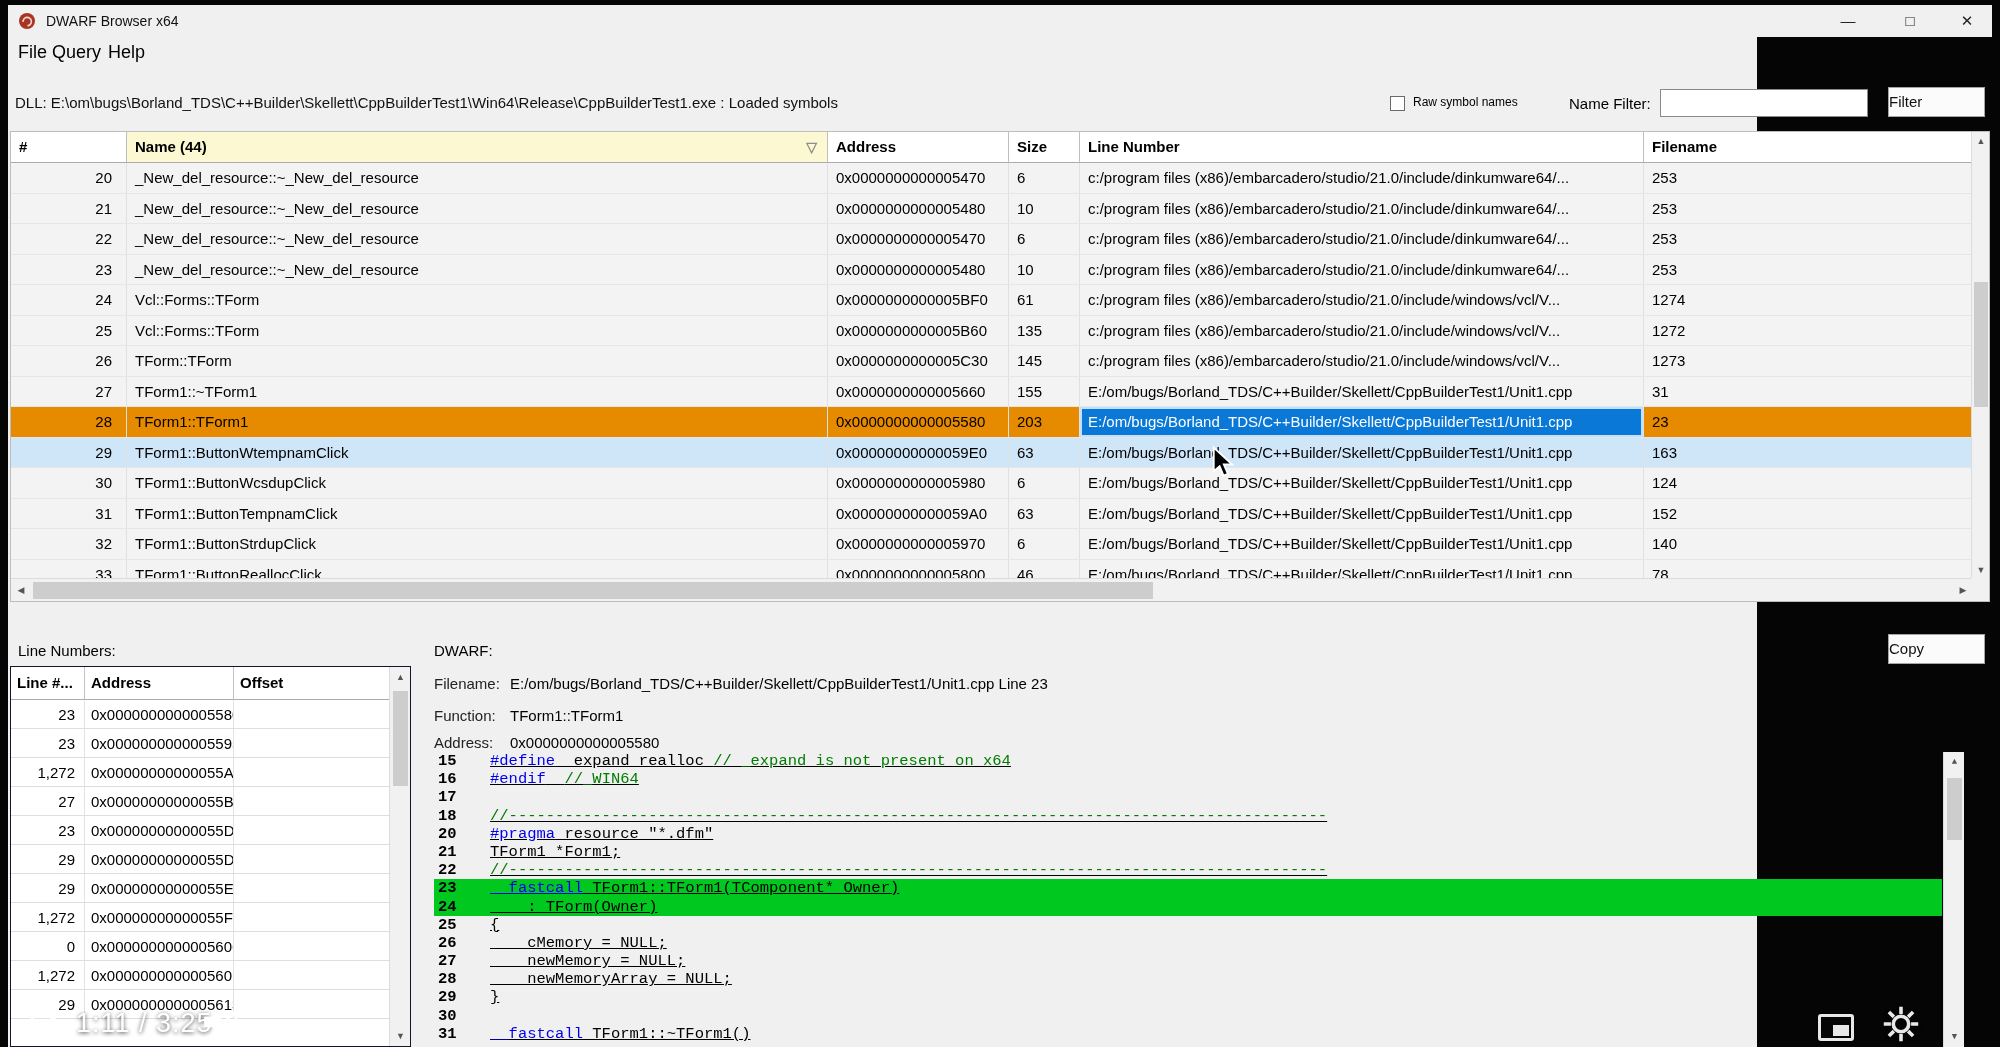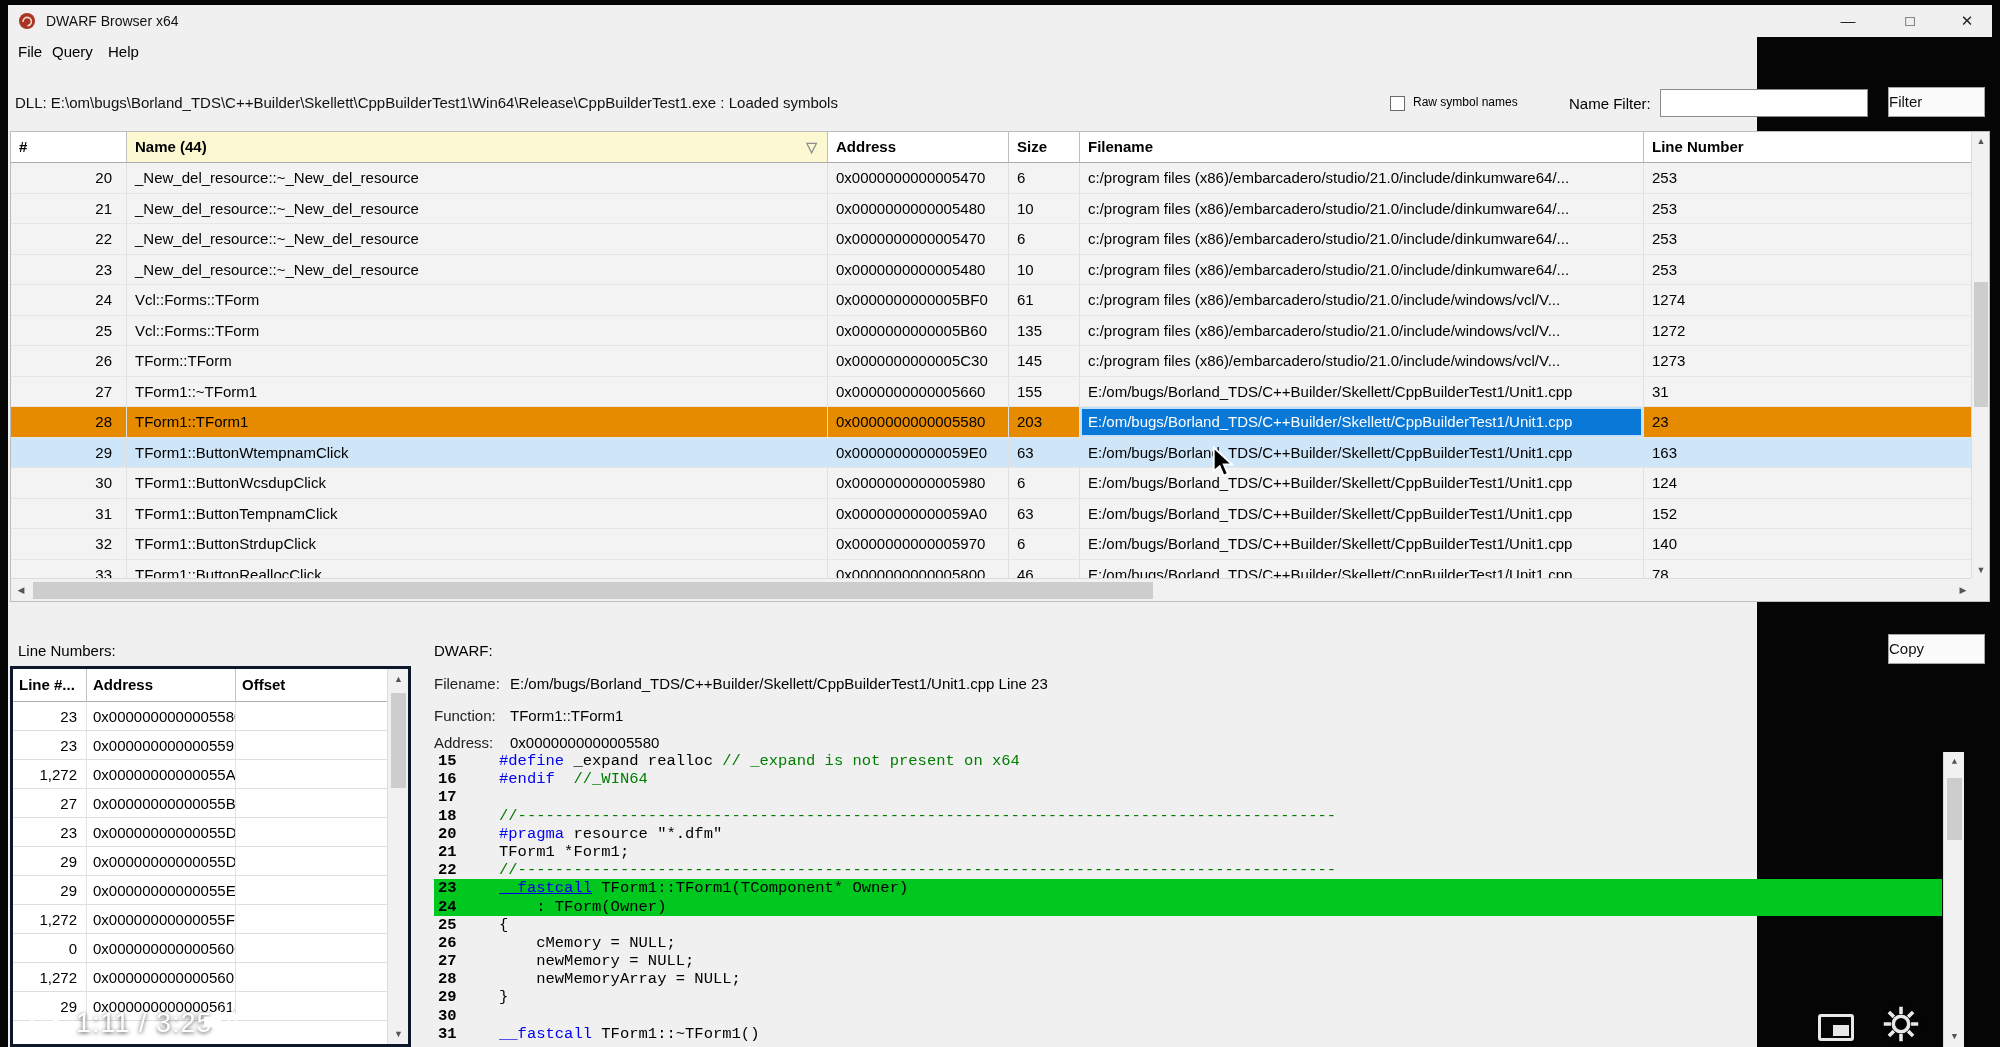--- a/index.html
+++ b/index.html
@@ -11,21 +11,21 @@
   
   .titlebar { position:absolute; left:0; top:0; width:1984px; height:32px; background:#f0f0f0; }
   .app-icon { position:absolute; left:10px; top:7px; width:18px; height:18px; }
   .title-text { position:absolute; left:38px; top:0; line-height:32px; font-size:14px; color:#111; }
   .winbtn { position:absolute; top:0; width:58px; height:32px; text-align:center; line-height:32px;
             font-size:15px; color:#222; }
   .winbtn.min { left:1811px; } .winbtn.max { left:1873px; } .winbtn.close { left:1934px; width:50px; }
 
   
   .menubar { position:absolute; left:0; top:32px; width:1984px; height:30px; }
-  .menu-item { position:absolute; top:0; height:30px; line-height:30px; font-size:15px; padding:0 6px; }
+  .menu-item { position:absolute; top:0; height:30px; line-height:30px; font-size:18px; padding:0 6px; }
 
   
   .dll-status { position:absolute; left:7px; top:89px; font-size:15px; color:#111; }
   .chk { position:absolute; left:1382px; top:91px; width:15px; height:15px; background:#fff; border:1px solid #6b6b6b; }
   .chk-label { position:absolute; left:1405px; top:90px; font-size:12px; }
   .nf-label { position:absolute; left:1561px; top:90px; font-size:15px; }
   .nf-input { position:absolute; left:1652px; top:84px; width:208px; height:28px; background:#fff;
               border:1px solid #8a8a8a; font-size:15px; padding:0 6px; font-family:"Liberation Sans",sans-serif;}
   .push-btn { position:absolute; background:#fbfbfb; border:1px solid #a5a5a5; font-size:15px;
               text-align:left; color:#111; }
@@ -61,21 +61,21 @@
   .vsb-main .thumb { left:2px; top:150px; width:14px; height:125px; }
   .hsb-main { left:0; bottom:0; width:1962px; height:23px; border-top:1px solid #dcdcdc; }
   .hsb-main .left { left:0; top:0; width:20px; height:22px; line-height:22px; }
   .hsb-main .right { right:0; top:0; width:20px; height:22px; line-height:22px; }
   .hsb-main .thumb { left:22px; top:3px; width:1120px; height:17px; }
   .sb-corner { position:absolute; right:0; bottom:0; width:18px; height:23px; background:#f1f1f1; }
 
   
   .ln-title { position:absolute; left:10px; top:637px; font-size:15px; }
   .ln-grid { position:absolute; left:2px; top:661px; width:401px; height:381px; background:#fff;
-             border:3px solid #0f172a; overflow:hidden; }
+             border:1px solid #0f172a; overflow:hidden; }
   .ln-head { display:grid; grid-template-columns:74px 149px 156px; height:33px; background:#fff; }
   .lh { font-weight:bold; font-size:15px; line-height:32px; padding:0 6px; border-right:1px solid #c3c3c3;
         border-bottom:1px solid #ababab; white-space:nowrap; overflow:hidden; }
   .lnrow { display:grid; grid-template-columns:74px 149px 156px; height:29px; border-bottom:1px solid #dedede; }
   .lc { font-size:15px; display:flex; align-items:center; padding:0 6px; border-right:1px solid #e2e2e2;
         white-space:nowrap; overflow:hidden; }
   .l-line { justify-content:flex-end; padding-right:9px; }
   .vsb-ln { right:0; top:0; width:21px; height:100%; border-left:1px solid #dcdcdc; }
   .vsb-ln .up { left:0; top:0; width:21px; height:20px; line-height:20px; }
   .vsb-ln .down { left:0; bottom:0; width:21px; height:20px; line-height:20px; }
@@ -85,21 +85,21 @@
   .dwarf-label { position:absolute; left:426px; top:637px; font-size:15px; }
   .info-label { position:absolute; left:426px; font-size:15px; color:#222; }
   .info-value { position:absolute; left:502px; font-size:15px; color:#000; white-space:nowrap; }
   .fn-y { top:670px; } .fu-y { top:702px; } .ad-y { top:729px; }
 
   .code { position:absolute; left:426px; top:747px; width:1530px; height:295px; overflow:hidden;
           font-family:"Liberation Mono","DejaVu Sans Mono",monospace; font-size:15.5px; }
   .codeline { display:flex; height:18.2px; line-height:18.2px; white-space:pre; width:1508px; }
   .codeline.hl { background:#00c81e; }
   .lnum { flex:none; width:44px; padding-left:4px; font-weight:bold; color:#000; }
-  .ltext { margin-left:21px; }
+  .ltext { margin-left:12px;text-decoration:underline; }
   .seg-plain { color:#000; } .seg-pp { color:#0000ee; } .seg-comment { color:#007d00; }
   .seg-kw { color:#0000ee; } .seg-kw-underline { color:#0000ee; text-decoration:underline; }
   .vsb-code { right:0; top:0; width:21px; height:295px; border-left:1px solid #dcdcdc; background:#f1f1f1;}
   .vsb-code .up { left:0; top:0; width:21px; height:20px; line-height:20px; }
   .vsb-code .down { left:0; bottom:0; width:21px; height:20px; line-height:20px; }
   .vsb-code .thumb { left:3px; top:26px; width:15px; height:62px; }
 
   
   .overlay { position:absolute; pointer-events:none; }
   .play-ic { left:26px; top:1002px; width:36px; height:38px; }
@@ -144,22 +144,22 @@
     <div class="nf-label">Name Filter:</div>
     <input class="nf-input" value="" style="">
     <div class="push-btn filter-btn">Filter</div>
 
     <div class="symbols">
       <div class="thead">
         <div class="th">#</div>
         <div class="th name-th"><span>Name (44)</span><span class="funnel">▽</span></div>
         <div class="th">Address</div>
         <div class="th">Size</div>
+        <div class="th">Line Number</div>
         <div class="th">Filename</div>
-        <div class="th">Line Number</div>
       </div>
       <div class="tbody">
           <div class="trow">
             <div class="tc c-num">20</div>
             <div class="tc c-name">_New_del_resource::~_New_del_resource</div>
             <div class="tc c-addr">0x0000000000005470</div>
             <div class="tc c-size">6</div>
             <div class="tc c-file">c:/program files (x86)/embarcadero/studio/21.0/include/dinkumware64/...</div>
             <div class="tc c-line">253</div>
           </div>

